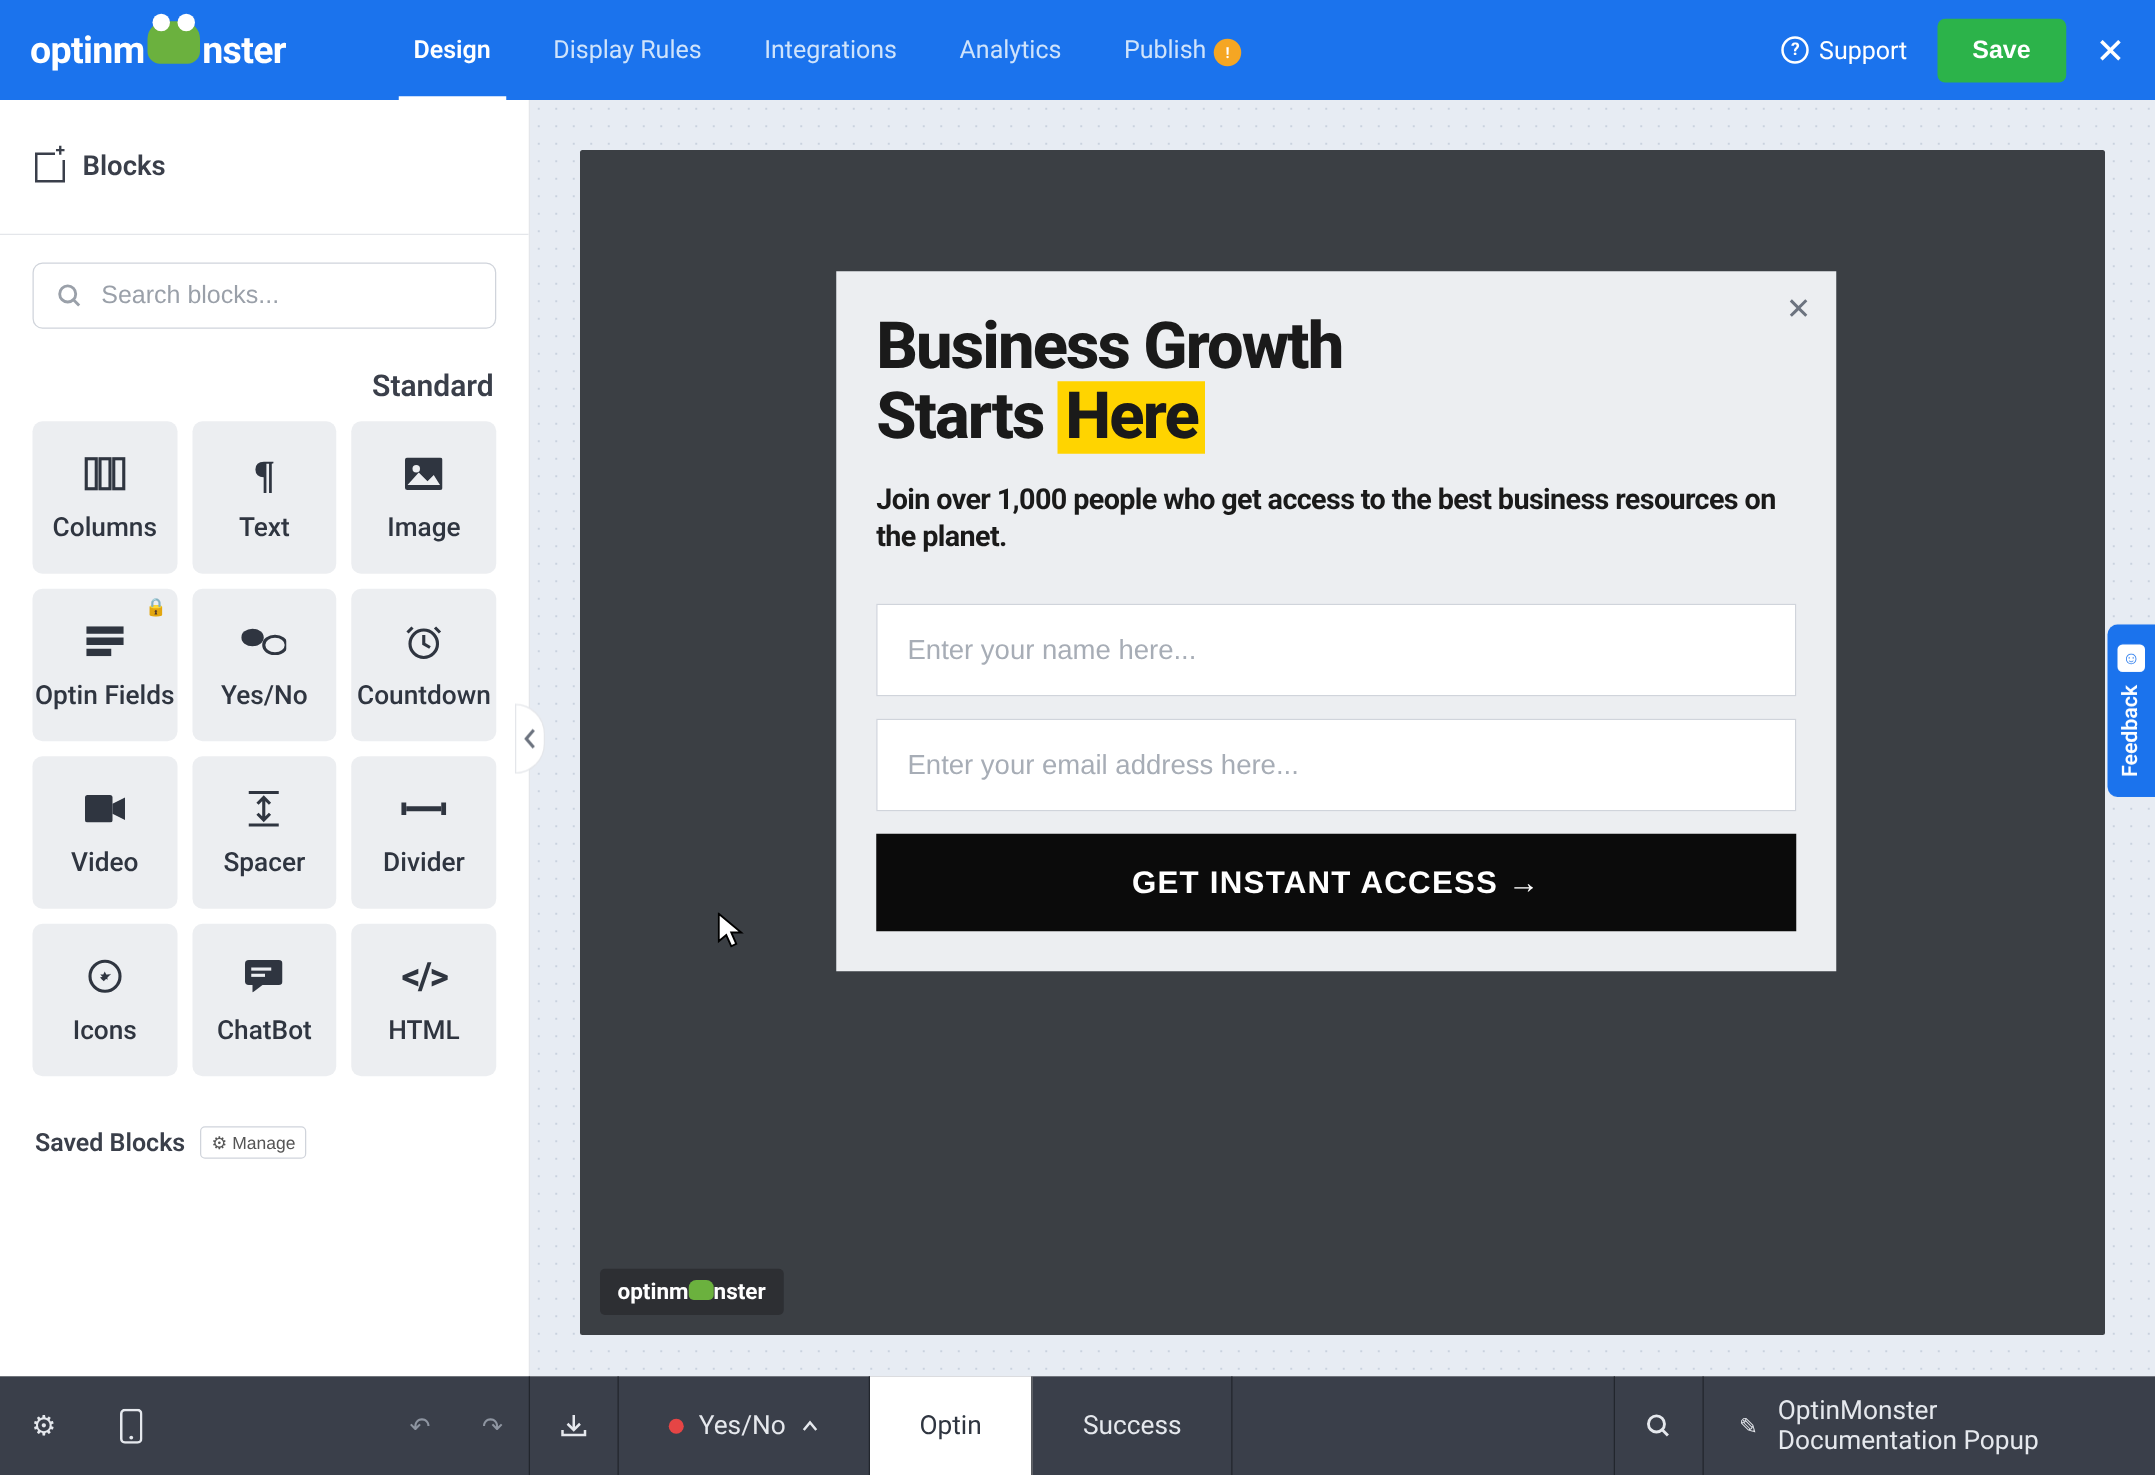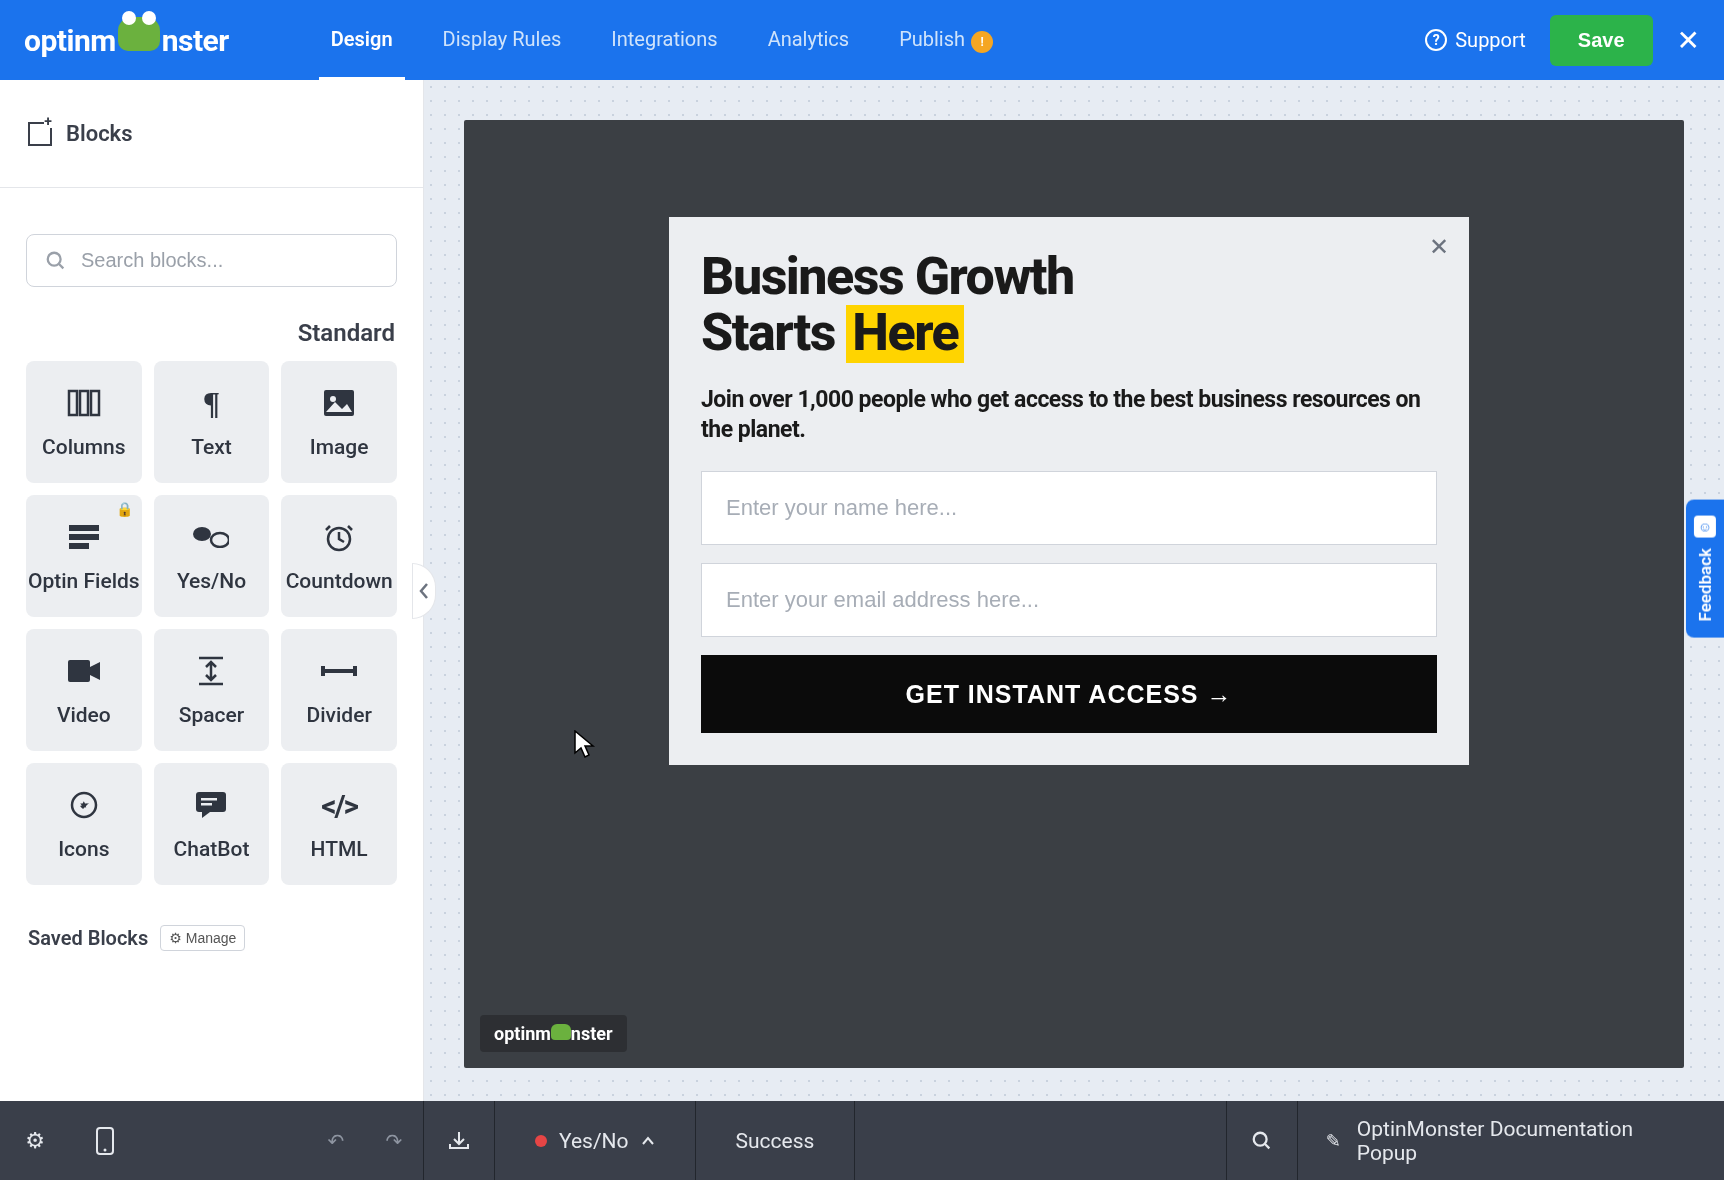--- a/index.html
+++ b/index.html
@@ -25,21 +25,21 @@
 
 
 .main { flex:1; display:flex; position:relative; overflow:hidden; }
 
 
 .sidebar { width:424px; background:#fff; border-right:1px solid #e4e6ea; display:flex; flex-direction:column; overflow-y:auto; }
 .sidebar-header { display:flex; align-items:center; gap:14px; padding:41px 28px; border-bottom:1px solid #e4e6ea; font-size:22px; font-weight:600; color:#3a3f4a; }
 .blocks-icon { width:24px; height:24px; border:2px solid #3a3f4a; position:relative; }
 .blocks-icon::before { content:"+"; position:absolute; right:-2px; top:-10px; font-size:14px; font-weight:700; color:#3a3f4a; background:#fff; line-height:1; }
 .search-wrap { padding:22px 26px 10px; }
-.search-box { display:flex; align-items:center; gap:14px; border:1px solid #d0d4db; border-radius:8px; padding:14px 18px;margin-top:24px; }
+.search-box { display:flex; align-items:center; gap:14px; border:1px solid #d0d4db; border-radius:8px; padding:14px 18px; }
 .search-box input { border:none; outline:none; font-size:20px; flex:1; color:#333; }
 .search-box input::placeholder { color:#9aa0a9; }
 .search-icon-svg { width:22px; height:22px; color:#9aa0a9; }
 .section-title { padding:22px 28px 14px; font-size:24px; font-weight:600; color:#3a3f4a;text-align:right; }
 .blocks-grid { display:grid; grid-template-columns: repeat(3, 1fr); gap:12px; padding:0 26px 20px; }
 .block-tile { background:#eceef1; border-radius:8px; height:122px; display:flex; flex-direction:column; align-items:center; justify-content:center; gap:14px; cursor:grab; position:relative; }
 .block-tile .tile-icon { font-size:30px; color:#2f3540; height:36px; display:flex; align-items:center; justify-content:center; }
 .block-tile .tile-label { font-size:21px; color:#2f3540; font-weight:500; }
 .lock-badge { position:absolute; top:6px; right:8px; font-size:14px; color:#6c737f; }
 .saved-row { display:flex; align-items:center; gap:12px; padding:20px 28px 30px; }
@@ -50,21 +50,21 @@
 .collapse-handle { position:absolute; left:424px; top:50%; transform:translate(-50%, -50%); width:24px; height:56px; background:#fff; border:1px solid #e4e6ea; border-radius:0 28px 28px 0; display:flex; align-items:center; justify-content:center; cursor:pointer; z-index:3; color:#6c737f; font-size:18px; }
 
 
 .canvas { flex:1; background:#e7ecf3; background-image: radial-gradient(#c9d2de 1px, transparent 1px); background-size: 14px 14px; position:relative; padding:40px; overflow:auto; }
 .stage { background:#3b3f44; width:100%; height:948px; border-radius:2px; position:relative; }
 .popup { position:absolute; left:205px; top:97px; width:800px; background:#eceef1; padding:32px; }
 .popup-close { position:absolute; top:16px; right:20px; font-size:24px; color:#6c737f; cursor:pointer; }
 .popup h1 { font-size:52px; font-weight:800; color:#1a1a1a; letter-spacing:-1.5px; line-height:1.08; }
 .hl { background:#ffd400; padding:0 6px 2px 6px; display:inline-block; }
 .popup-sub { margin-top:22px; font-size:23px; font-weight:700; color:#1a1a1a; letter-spacing:-0.5px; line-height:1.3; }
-.popup-input { margin-top:26px; width:100%; height:74px; border:1px solid #d0d4db; background:#fff; padding:0 24px; font-size:22px; color:#333; }
+.popup-input { margin-top:38px; width:100%; height:74px; border:1px solid #d0d4db; background:#fff; padding:0 24px; font-size:22px; color:#333; }
 .popup-input::placeholder { color:#a7adb6; }
 .popup-input + .popup-input { margin-top:18px; }
 .popup-cta { margin-top:18px; width:100%; height:78px; background:#0b0b0b; color:#fff; font-size:25px; font-weight:800; letter-spacing:1px; border:none; cursor:pointer; }
 .watermark { position:absolute; left:16px; bottom:16px; background:#2d2f33; color:#fff; font-size:18px; font-weight:700; padding:8px 14px; border-radius:4px; display:flex; align-items:center; gap:2px; }
 .watermark .mini-frog { width:20px; height:16px; background:#6bb13e; border-radius:6px 6px 4px 4px; display:inline-block; margin:0 -2px; position:relative; top:-2px; }
 .cursor { position:absolute; left:110px; top:610px; font-size:26px; color:#000; z-index:5; pointer-events:none; }
 
 
 .bottombar { height:79px; background:#3a3f4a; display:flex; align-items:stretch; color:#e5e8ed; }
 .bb-section { display:flex; align-items:center; border-right:1px solid #22262d; }
@@ -312,20 +312,21 @@
         </svg>
     </div>
   </div>
   <div class="bb-section bb-tab">
     <span class="dot-red"></span>
     <span>Yes/No</span>
     <svg width="14" height="10" viewBox="0 0 14 10">
         <path d="M2 8 L7 2 L12 8" fill="none" stroke="#e5e8ed" stroke-width="2"></path>
       </svg>
   </div>
+  <div class="bb-section bb-tab active">Optin</div>
   <div class="bb-section bb-tab">Success</div>
   <div class="bb-section" style="flex:1"></div>
   <div class="bb-section">
     <div class="bb-icon">
       <svg width="22" height="22" viewBox="0 0 24 24" fill="none" stroke="#e5e8ed" stroke-width="2.5">
           <circle cx="10" cy="10" r="7"></circle>
           <line x1="20" y1="20" x2="15" y2="15"></line>
         </svg>
     </div>
   </div>

